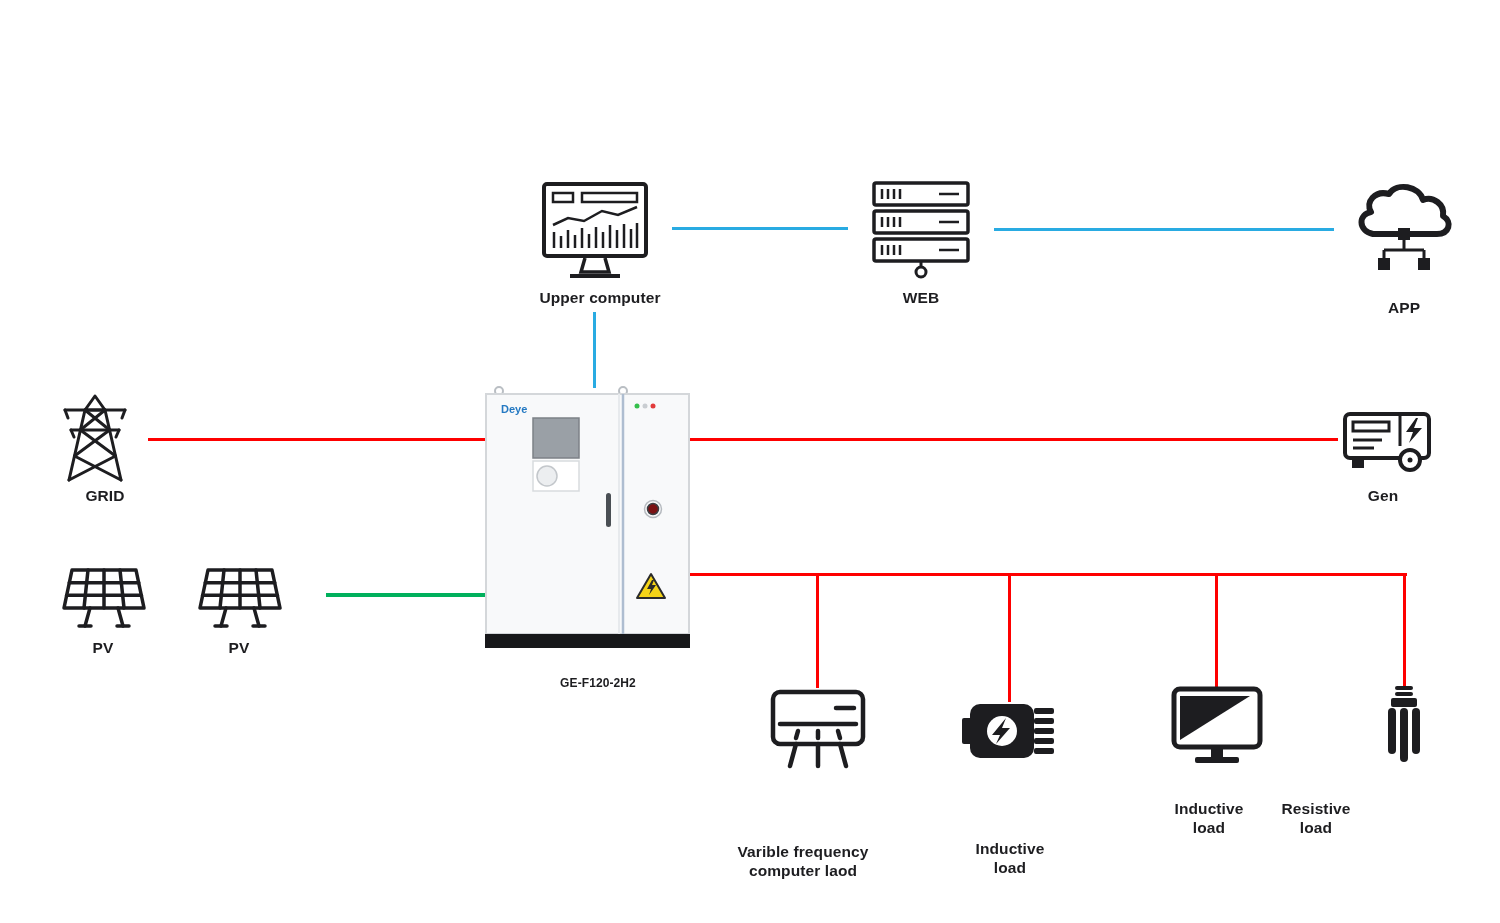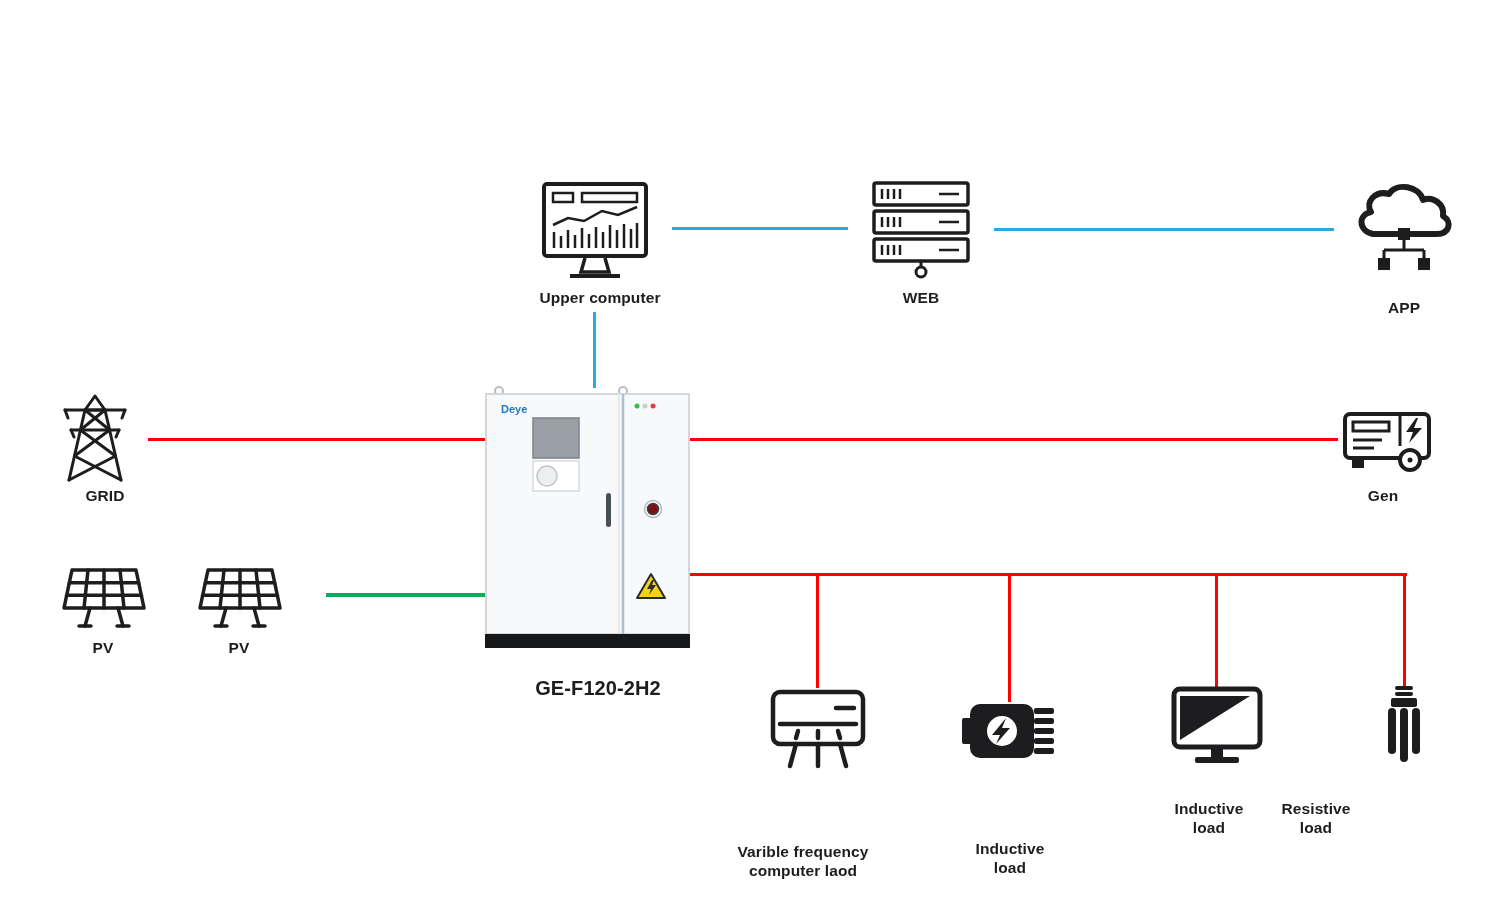--- a/index.html
+++ b/index.html
@@ -200,21 +200,21 @@
       <circle cx="152" cy="21" r="2.5" fill="#35c04c"></circle>
       <circle cx="160" cy="21" r="2.5" fill="#c9cdd1"></circle>
       <circle cx="168" cy="21" r="2.5" fill="#e23b3b"></circle>
       <circle cx="168" cy="124" r="8.5" fill="none" stroke="#b6babf" stroke-width="1.5"></circle>
       <circle cx="168" cy="124" r="5.5" fill="#7a1113" stroke="#3c3f43" stroke-width="1.5"></circle>
       <path d="M166 189 L152 213 H180 Z" fill="var(--warning-yellow,#f5d418)" stroke="#2b2b2b" stroke-width="2" stroke-linejoin="round"></path>
       <path d="M167 195 L162 204 H166 L164 210 L171 200 H167 L169 195 Z" fill="#2b2b2b"></path>
       <rect x="0" y="249" width="205" height="14" fill="#17181a"></rect>
     </svg>
   </div>
-  <div class="node-label" style="left:598px; top:676px; font-size:20px;">GE-F120-2H2</div>
+  <div class="node-label" style="left:598px; top:676px; font-size:12px;">GE-F120-2H2</div>
 
   <div class="icon-node" style="left:770px; top:686px;">
     <svg width="96" height="86" viewBox="0 0 96 86" fill="none">
       <g stroke="currentColor" stroke-width="4.5" stroke-linecap="round">
         <rect x="3" y="6" width="90" height="52" rx="7"></rect>
         <line x1="10" y1="38" x2="86" y2="38"></line>
         <line x1="66" y1="22" x2="84" y2="22"></line>
         <line x1="28" y1="45" x2="26" y2="52"></line>
         <line x1="48" y1="45" x2="48" y2="52"></line>
         <line x1="68" y1="45" x2="70" y2="52"></line>

